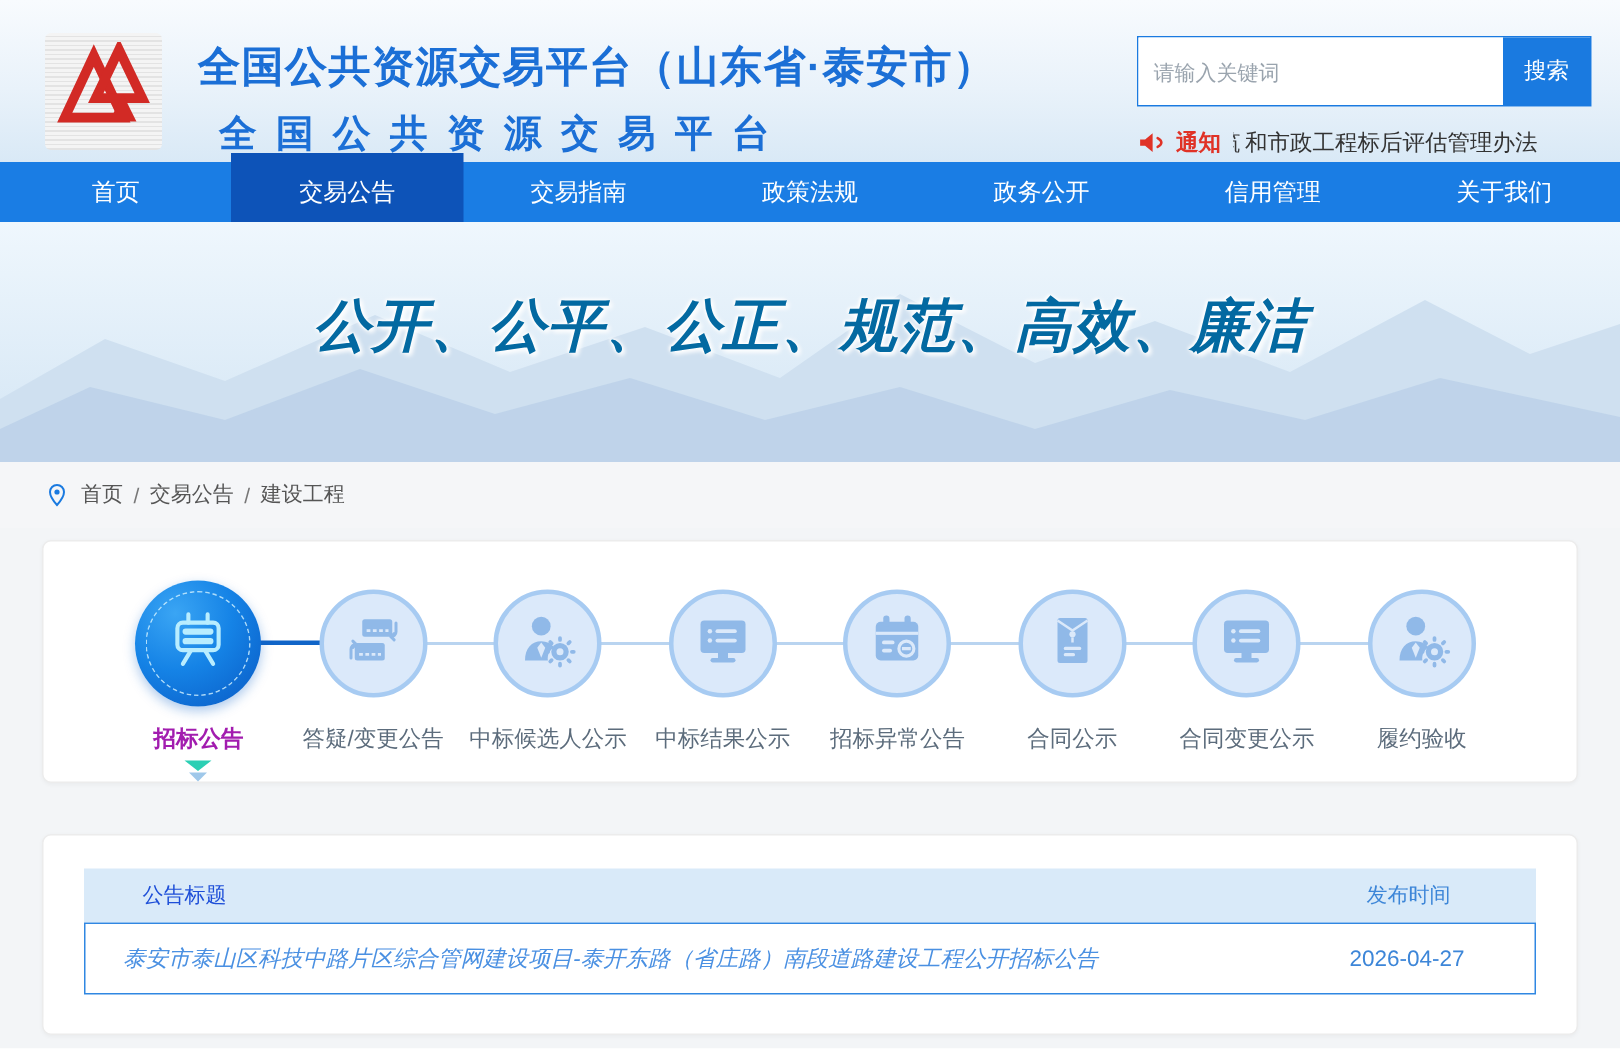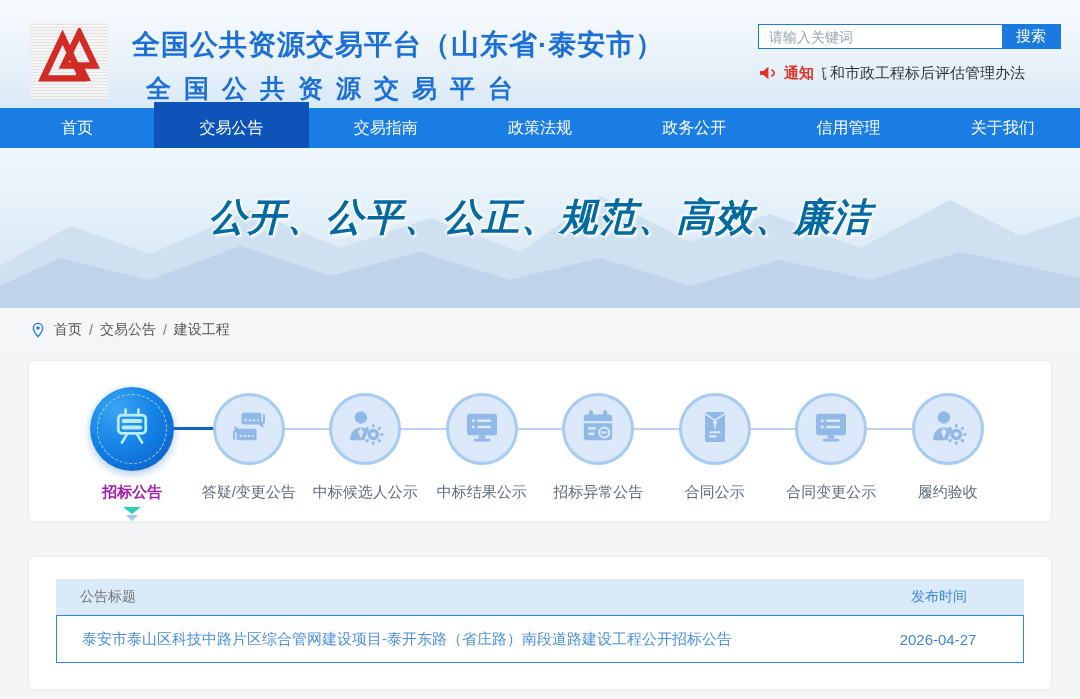--- a/index.html
+++ b/index.html
@@ -10,21 +10,21 @@
   .site-header { position:relative; height:108px;
     background:linear-gradient(180deg,#f8fbfe 0%,#e9f2fa 55%,#d9e9f6 100%);
     display:flex; align-items:flex-start; padding:22px 12px 0 30px; }
   .logo { width:78px; height:78px; border-radius:4px; flex:0 0 auto;
     background:repeating-linear-gradient(180deg,#f4f4f4 0 2px,#e3e3e3 2px 3px);
     display:flex; align-items:center; justify-content:center; }
   .titles { margin-left:24px; padding-top:4px; }
   .title1 { font-size:28px; font-weight:bold; color:#1b6fd6; letter-spacing:1px; }
   .title2 { font-size:25px; font-weight:bold; color:#1b6fd6; letter-spacing:13px; margin-top:8px; padding-left:14px; }
   .header-right { margin-left:auto; width:310px; padding-top:2px; }
-  .searchbar { display:flex; width:303px; height:25px; border:1px solid #1a7ae0; background:#fff; }
+  .searchbar { display:flex; width:303px; height:47px; border:1px solid #1a7ae0; background:#fff; }
   .searchbar input { flex:1; border:none; outline:none; padding:0 10px; font-size:14px; color:#333; }
   .searchbar input::placeholder { color:#9aa4ae; }
   .searchbar button { width:58px; border:none; background:#1a7ae0; color:#fff; font-size:15px; cursor:pointer; }
   .notice { display:flex; align-items:center; margin-top:14px; white-space:nowrap; }
   .notice .spk { display:flex; margin-right:6px; }
   .notice-label { color:#e03226; font-weight:bold; font-size:15px; margin-right:8px; }
   .notice-partial { display:inline-block; width:8px; overflow:hidden; font-size:15px; color:#333; }
   .notice-partial > span { display:inline-block; margin-left:-10px; }
   .notice-text { font-size:15px; color:#333; }
 
@@ -70,26 +70,26 @@
   .circle.active .ring { position:absolute; inset:7px; border:1.6px dashed rgba(210,242,255,.8); border-radius:50%; }
   .step-label { margin-top:12px; font-size:15px; color:#5c6c7c; white-space:nowrap; }
   .step-label.active { color:#a21caf; font-weight:bold; }
   .step-arrow { margin-top:5px; display:flex; flex-direction:column; align-items:center; }
   .tri { display:block; width:0; height:0; }
   .tri1 { border-left:9px solid transparent; border-right:9px solid transparent; border-top:7px solid #2bcfb4; }
   .tri2 { border-left:6px solid transparent; border-right:6px solid transparent; border-top:6px solid #9fc8ea; margin-top:1px; }
 
   
   .tbl-header { display:flex; align-items:center; height:36px; background:#d9eaf9; }
-  .tbl-header .col-title { flex:1; padding-left:24px; font-size:14px; color:#737373; }
+  .tbl-header .col-title { flex:1; padding-left:39px; font-size:14px; color:#1d4ed8; }
   .tbl-header .col-time { width:170px; text-align:center; font-size:14px; color:#3d86d8; }
   .tbl-row { display:flex; align-items:center; height:48px; background:#fff;
     border:1px solid #3087e2; cursor:pointer; }
   .tbl-row .cell-title { flex:1; padding-left:25px; font-size:15px; color:#4a90e2;
-    white-space:nowrap; overflow:hidden; text-overflow:ellipsis; }
+    white-space:nowrap; overflow:hidden; text-overflow:ellipsis;font-style:italic; }
   .tbl-row .cell-time { width:170px; text-align:center; font-size:15px; color:#3d86d8; }
 </style>
 </head>
 <body>
 
 <header class="site-header">
   <div class="logo">
     <span>
       <svg width="62" height="62" viewBox="0 0 48 48">
         <path d="M19 7 L4 39 H34 Z" fill="none" stroke="#d22a25" stroke-width="5" stroke-linejoin="miter"></path>

